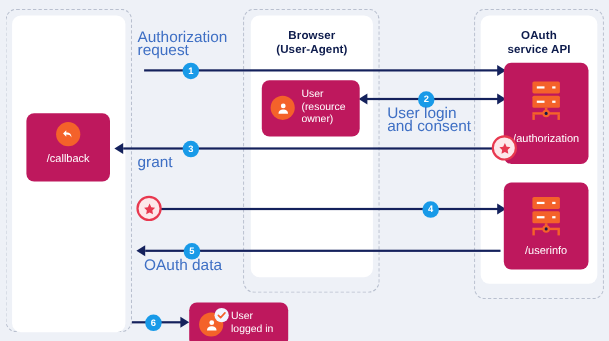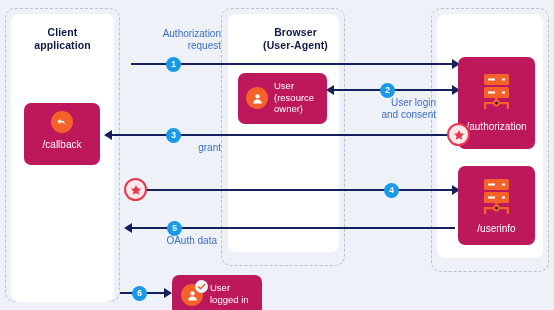--- a/index.html
+++ b/index.html
@@ -113,23 +113,23 @@
     font-weight: bold;
     display: flex;
     align-items: center;
     justify-content: center;
     line-height: 1;
   }
 
   
   .step-label {
     position: absolute;
-    text-align: right;
+    text-align: left;
     color: #3e6fc4;
-    font-size: 10px;
+    font-size: 14px;
     line-height: 11.5px;
   }
 
   
   .star-marker {
     position: absolute;
     width: 23px; height: 23px;
     border-radius: 50%;
     background: #fde8ea;
     border: 2.5px solid #e8384f;
@@ -147,44 +147,44 @@
 
   <div class="lane" style="left:5px; top:8px; width:115px; height:294px;"></div>
   <div class="lane-white" style="left:11px; top:14px; width:103px; height:288px;"></div>
 
   <div class="lane" style="left:221px; top:8px; width:124px; height:258px;"></div>
   <div class="lane-white" style="left:228px; top:14px; width:111px; height:238px;"></div>
 
   <div class="lane" style="left:431px; top:8px; width:118px; height:264px;"></div>
   <div class="lane-white" style="left:437px; top:14px; width:106px; height:244px;"></div>
 
-  <div class="lane-title" style="left:11px; top:26px; width:103px;">
-    <div>Client</div>
-    <div>application</div>
-  </div>
-
-  <div class="lane-title" style="left:228px; top:26px; width:111px;margin-left:12px;">
+
+  <div class="lane-title" style="left:228px; top:26px; width:111px;">
     <div>Browser</div>
     <div>(User-Agent)</div>
   </div>
 
+  <div class="lane-title" style="left:437px; top:26px; width:106px;">
+    <div>OAuth</div>
+    <div>service API</div>
+  </div>
 
   <div class="step-label" style="left:125px; top:28px; width:96px;">
     <div>Authorization</div>
     <div>request</div>
   </div>
   <div class="line" style="left:131px; top:63px; width:324px;"></div>
   <div class="arrow-head arrow-right" style="left:452px; top:59px;"></div>
   <div class="step-badge" style="left:166px; top:56.5px;">1</div>
 
   <div class="line" style="left:333px; top:89px; width:122px;"></div>
   <div class="arrow-head arrow-right" style="left:452px; top:85px;"></div>
   <div class="arrow-head arrow-left" style="left:326px; top:85px;"></div>
   <div class="step-badge" style="left:380px; top:82.5px;">2</div>
-  <div class="step-label" style="left:340px; top:97px; width:96px;">
+  <div class="step-label" style="left:340px; top:97px; width:96px;padding-left:12px;">
     <div>User login</div>
     <div>and consent</div>
   </div>
 
   <div class="line" style="left:112px; top:134px; width:343px;"></div>
   <div class="arrow-head arrow-left" style="left:104px; top:130px;"></div>
   <div class="step-badge" style="left:166px; top:127.5px;">3</div>
   <div class="step-label" style="left:125px; top:142px; width:96px;">
     <div>grant</div>
   </div>

